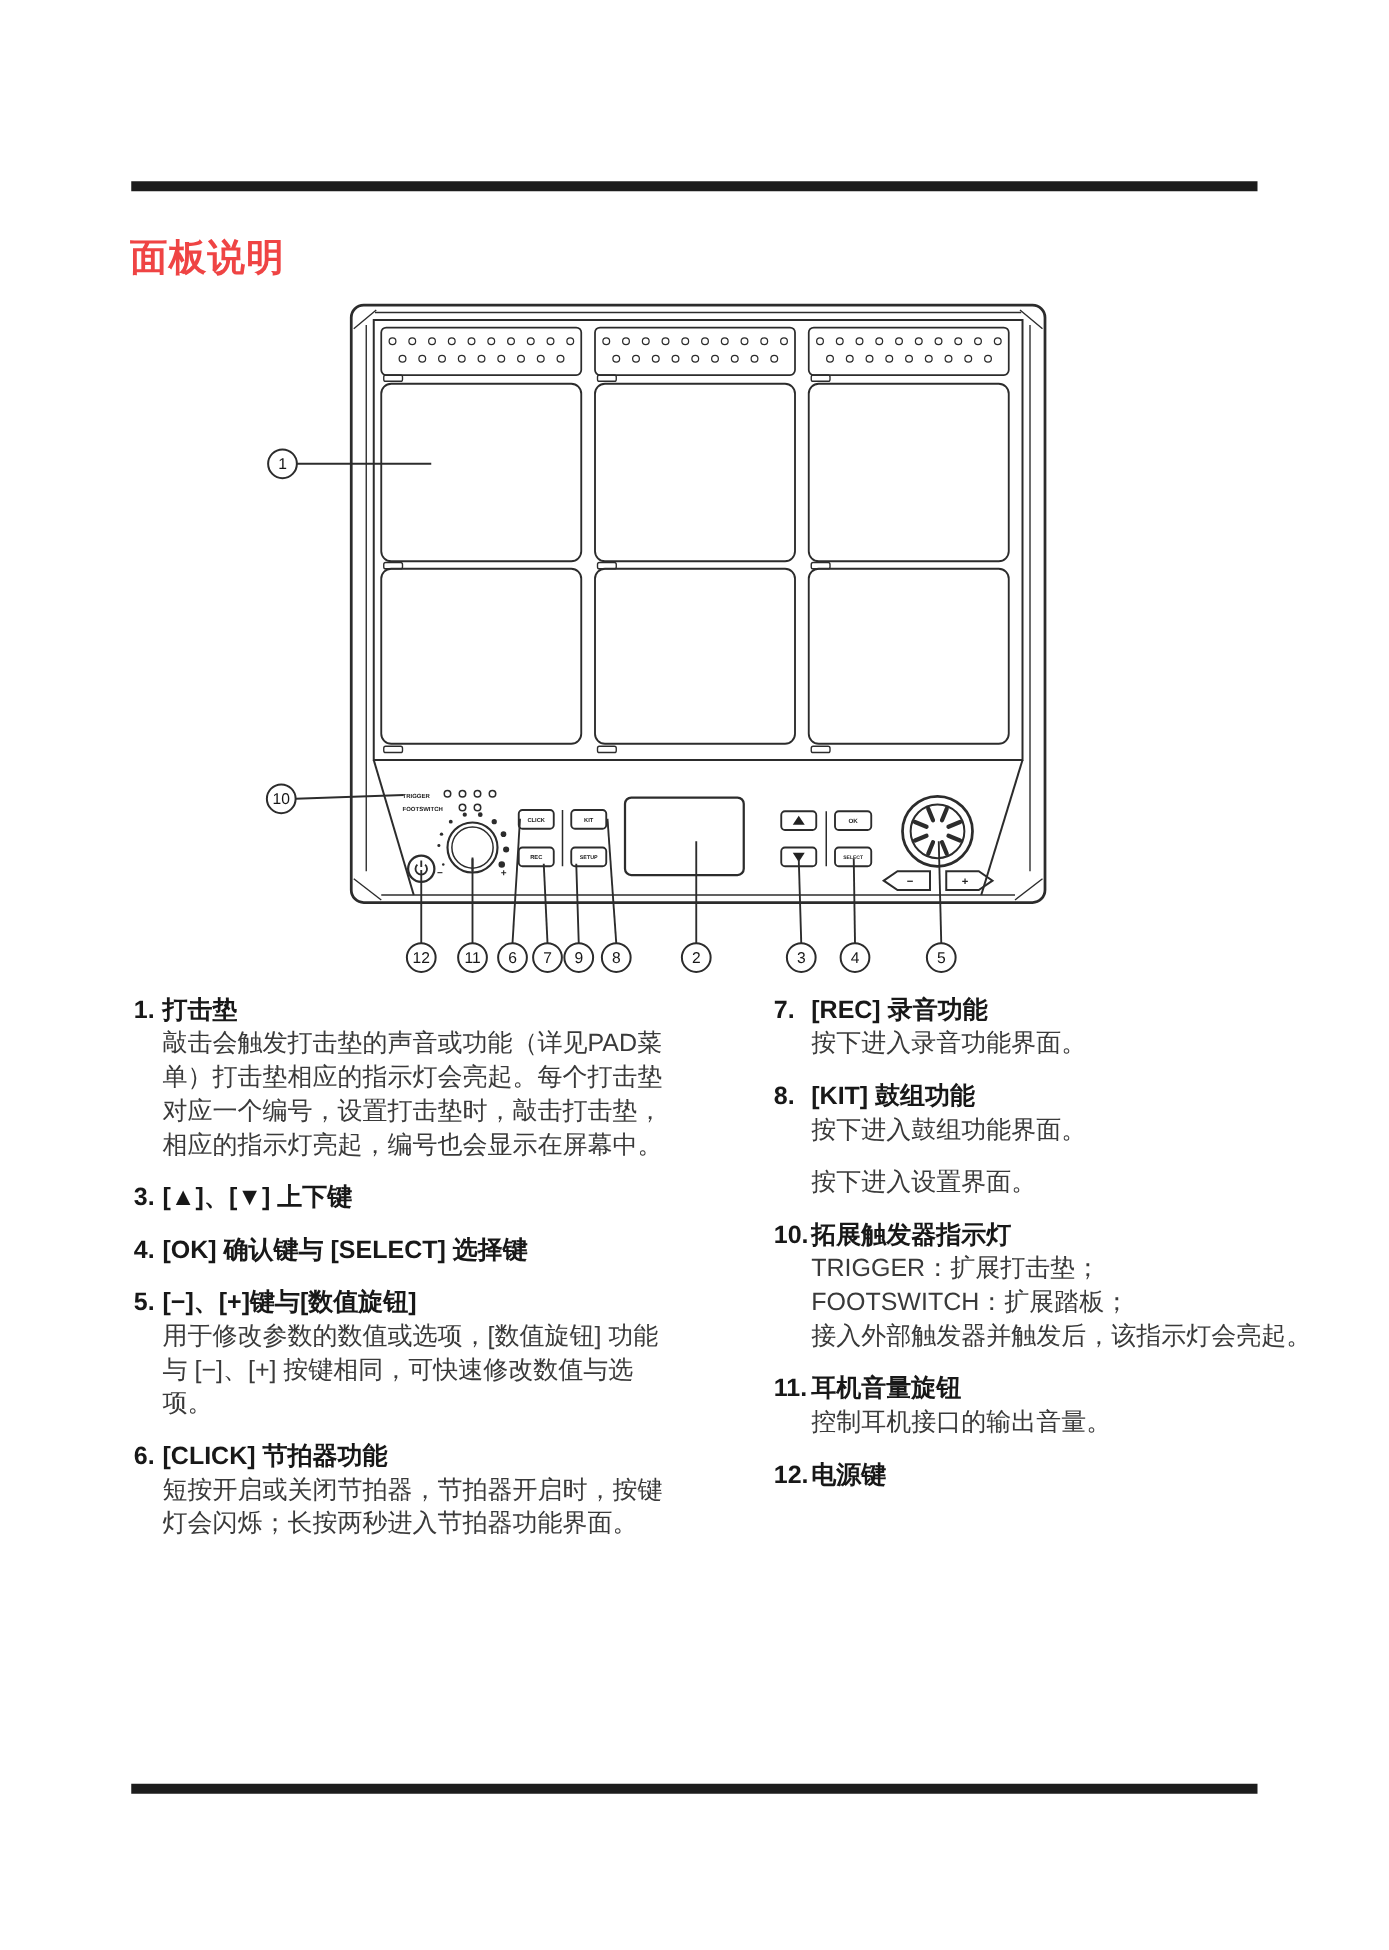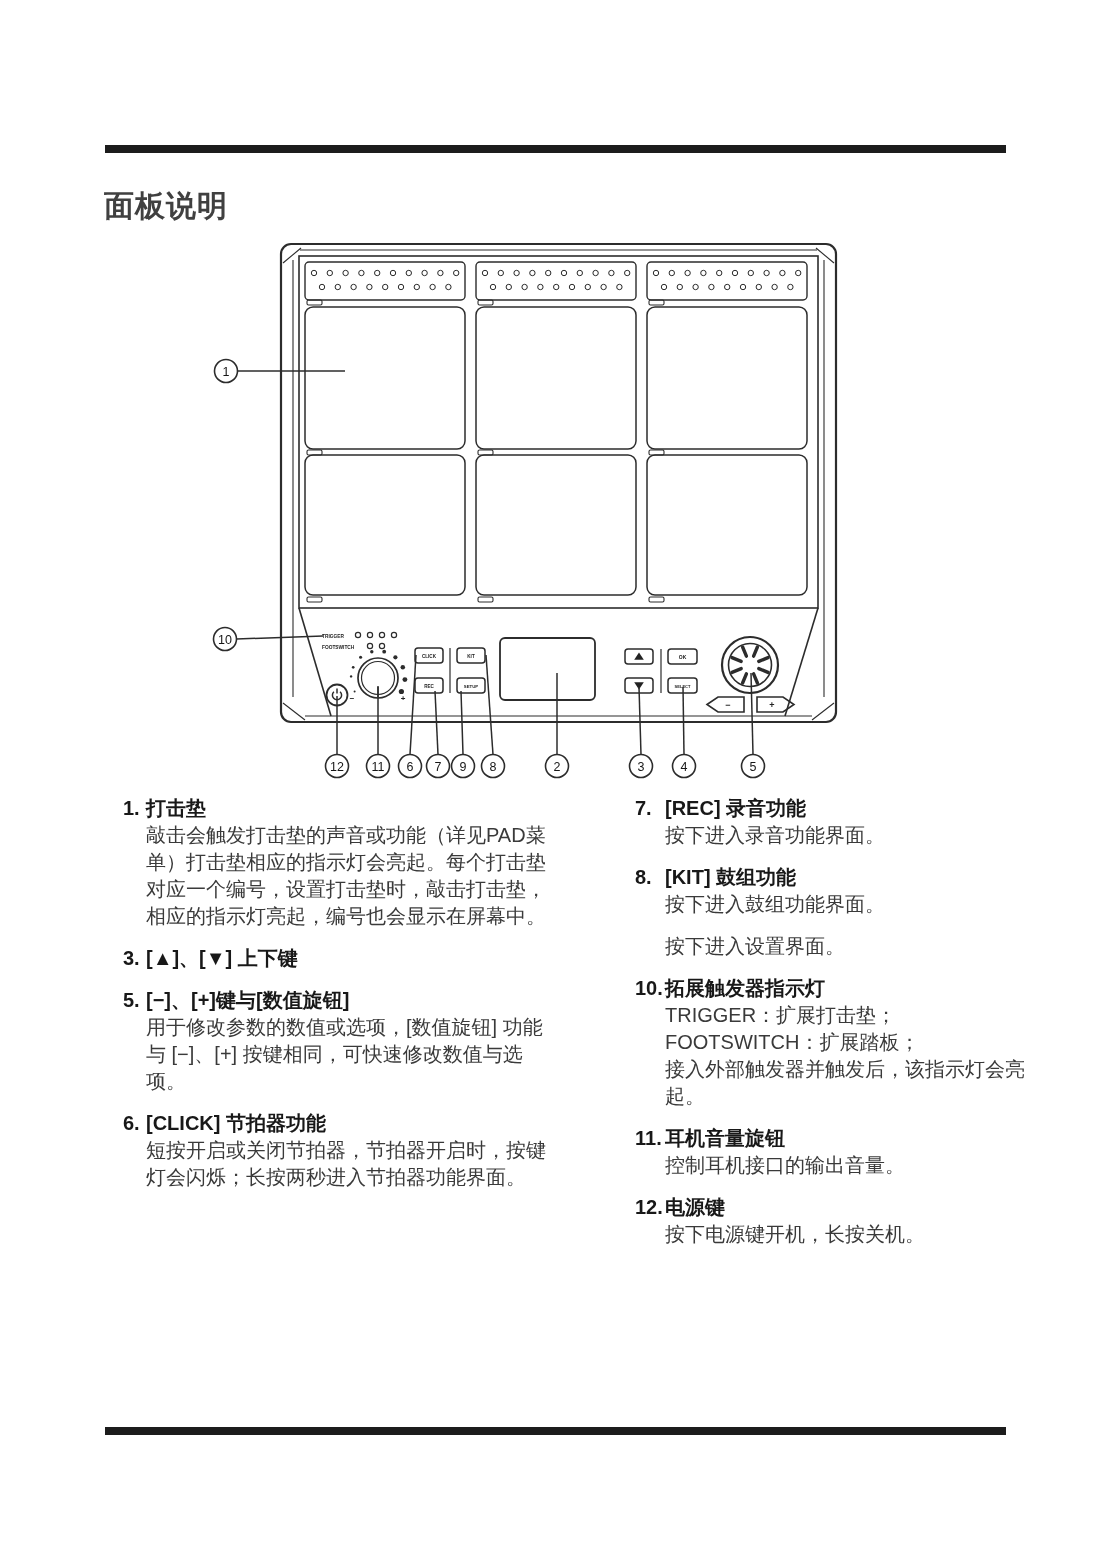--- a/index.html
+++ b/index.html
@@ -5,29 +5,29 @@
   html,body{margin:0;padding:0;}
   body{
     width:1111px;height:1560px;position:relative;background:#ffffff;
     font-family:"Liberation Sans","DejaVu Sans",sans-serif;color:#2e2e2e;
     overflow:hidden;
   }
   .rule{position:absolute;left:105px;width:901px;height:8px;background:#1c1c1c;}
   .rule.top{top:145px;}
   .rule.bottom{top:1427px;}
   .page-title{
-    position:absolute;left:104px;top:186px;font-size:30px;font-weight:700;color:#404040;
+    position:absolute;left:104px;top:186px;font-size:30px;font-weight:700;color:#ef4444;
     letter-spacing:1px;
   }
   .figure{position:absolute;left:195px;top:235px;width:660px;height:560px;}
   svg{font-family:"Liberation Sans","DejaVu Sans",sans-serif;}
   .col{position:absolute;top:795px;font-size:20px;line-height:27px;color:#3a3a3a;}
   .col.left{left:107px;width:470px;}
   .col.right{left:619px;width:440px;}
-  .sec{margin:0 0 15px 16px;}
+  .sec{margin:0 0 15px 0;}
   .sec .head{font-weight:700;color:#181818;white-space:nowrap;}
   .col.left .head .num{display:inline-block;width:23px;}
   .col.right .head .num{display:inline-block;width:30px;}
   .col.left .body{margin-left:23px;white-space:pre-line;}
   .col.right .body{margin-left:30px;white-space:pre-line;}
   .st{fill:none;stroke:#2c2c2c;}
 </style>
 </head>
 <body>
 
@@ -299,20 +299,21 @@
     <div class="head"><span class="num">1.</span><span>打击垫</span></div>
     <div class="body">敲击会触发打击垫的声音或功能（详见PAD菜
 单）打击垫相应的指示灯会亮起。每个打击垫
 对应一个编号，设置打击垫时，敲击打击垫，
 相应的指示灯亮起，编号也会显示在屏幕中。</div>
   </div>
   <div class="sec">
     <div class="head"><span class="num">3.</span><span>[▲]、[▼] 上下键</span></div>
   </div>
   <div class="sec">
+    <div class="head"><span class="num">4.</span><span>[OK] 确认键与 [SELECT] 选择键</span></div>
   </div>
   <div class="sec">
     <div class="head"><span class="num">5.</span><span>[−]、[+]键与[数值旋钮]</span></div>
     <div class="body">用于修改参数的数值或选项，[数值旋钮] 功能
 与 [−]、[+] 按键相同，可快速修改数值与选
 项。</div>
   </div>
   <div class="sec">
     <div class="head"><span class="num">6.</span><span>[CLICK] 节拍器功能</span></div>
     <div class="body">短按开启或关闭节拍器，节拍器开启时，按键
@@ -337,17 +338,16 @@
     <div class="body">TRIGGER：扩展打击垫；
 FOOTSWITCH：扩展踏板；
 接入外部触发器并触发后，该指示灯会亮起。</div>
   </div>
   <div class="sec">
     <div class="head"><span class="num">11.</span><span>耳机音量旋钮</span></div>
     <div class="body">控制耳机接口的输出音量。</div>
   </div>
   <div class="sec">
     <div class="head"><span class="num">12.</span><span>电源键</span></div>
-    <div class="body">按下电源键开机，长按关机。</div>
   </div>
 </div>
 
 <div class="rule bottom"></div>
 
 </body></html>

